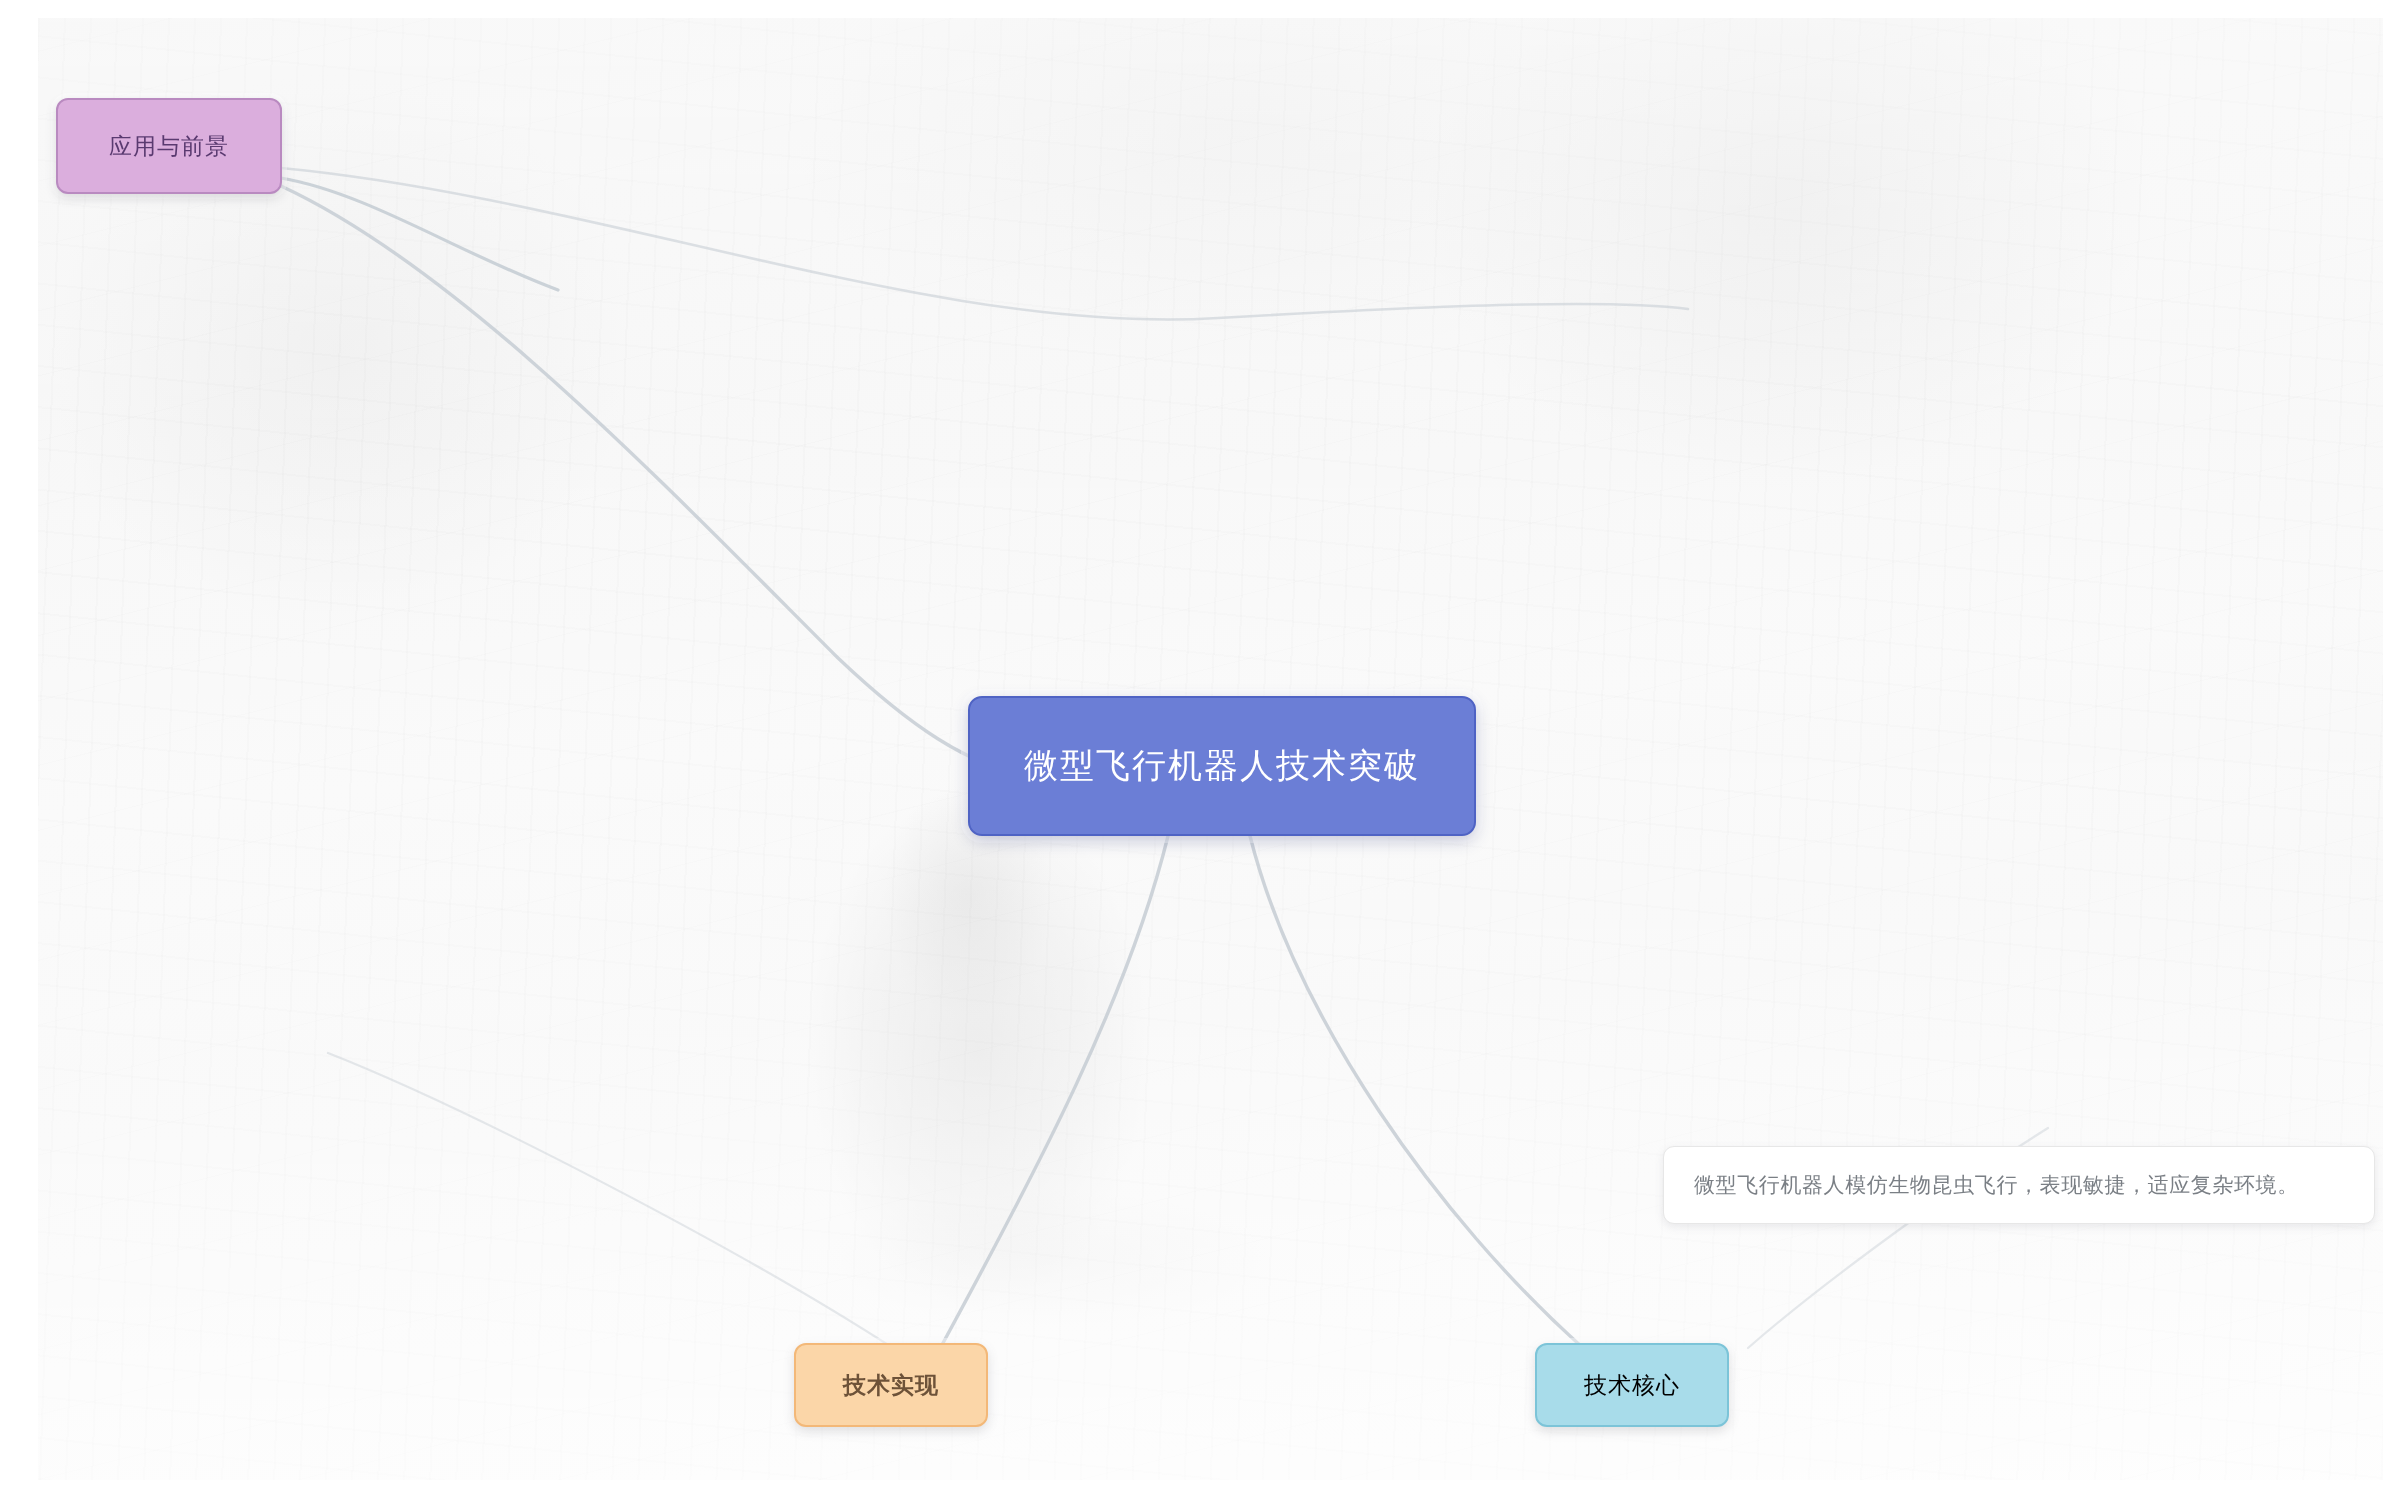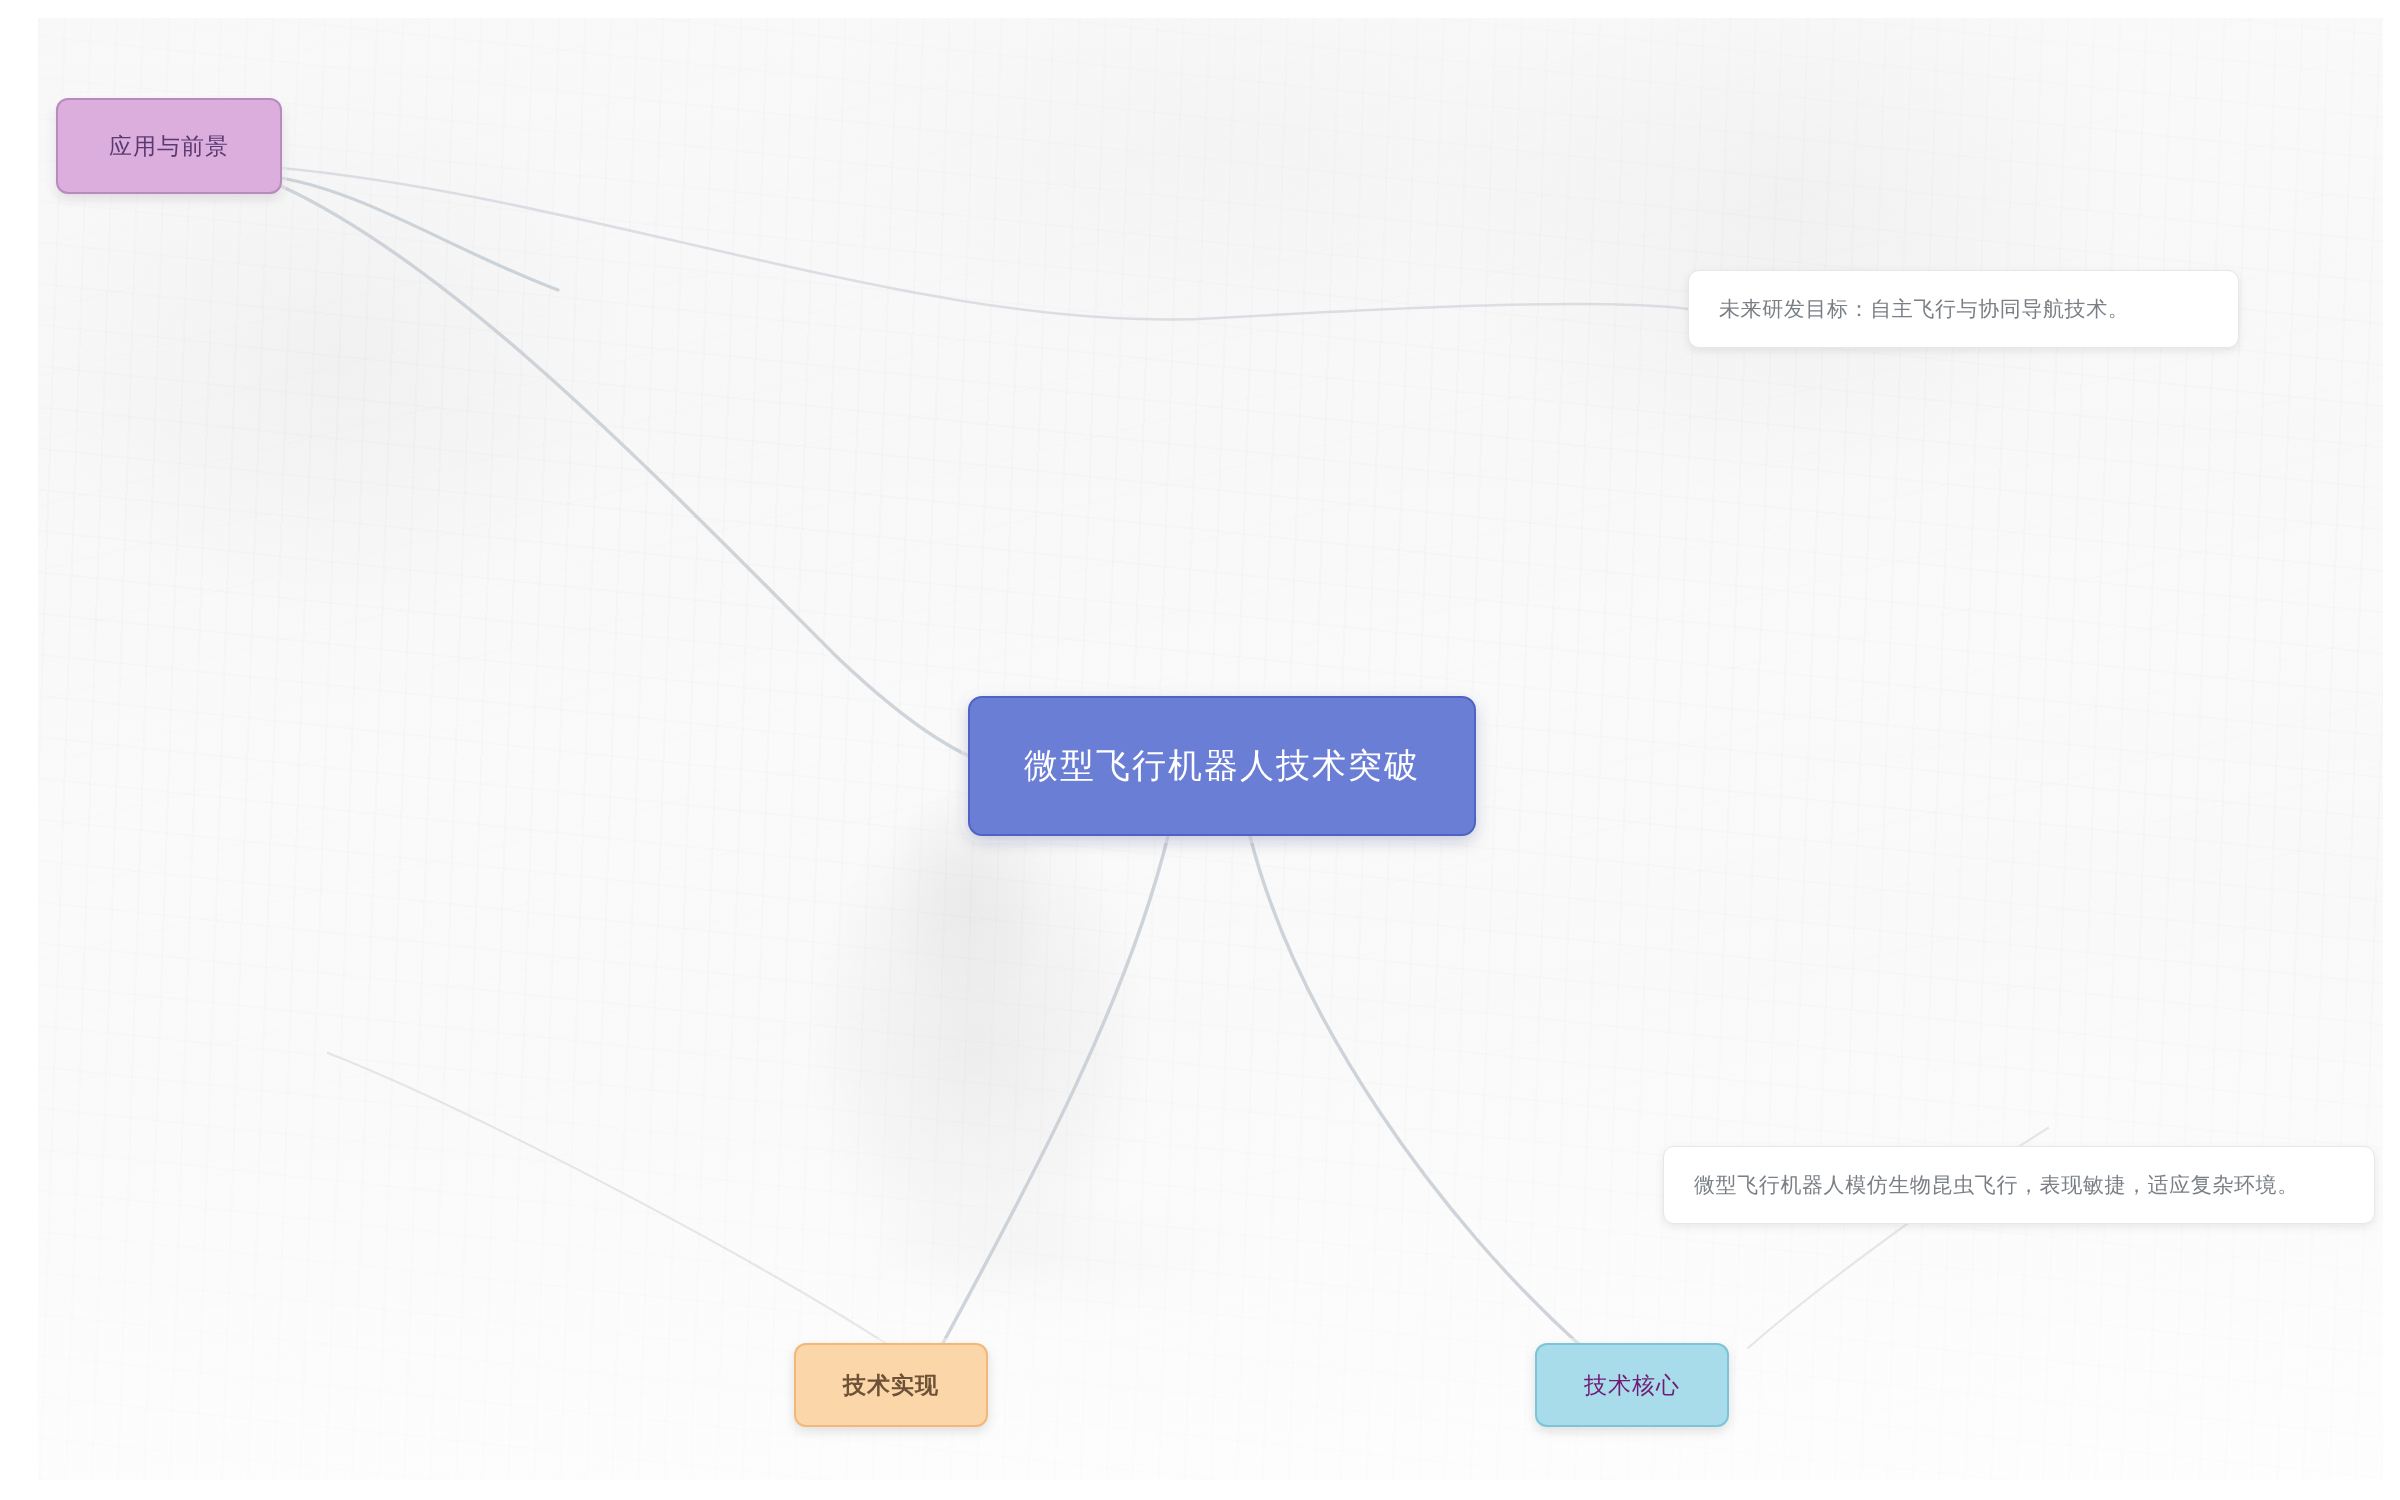--- a/index.html
+++ b/index.html
@@ -64,21 +64,21 @@
     box-shadow:0 5px 16px rgba(60,70,130,.28), 0 0 0 7px rgba(255,255,255,.45);
   }
   .node-branch{
     border-width:2px;border-style:solid;
     font-size:23px;
     letter-spacing:1px;
     box-shadow:0 4px 11px rgba(90,90,100,.20), 0 0 0 5px rgba(255,255,255,.40);
   }
   .node-purple{background:#dbaedd;border-color:#b98ac0;color:#5a3a70;}
   .node-orange{background:#fbd6a8;border-color:#f3b878;color:#6d5238;}
-  .node-cyan  {background:#a8dcea;border-color:#7cc4d8;color:#701a75;}
+  .node-cyan  {background:#a8dcea;border-color:#7cc4d8;color:#000000;}
 
   .leaf{
     position:absolute;
     box-sizing:border-box;
     display:flex;align-items:center;
     background:#ffffff;
     border:1px solid #e7e7e7;
     border-radius:11px;
     color:#7a7f85;
     font-size:21px;
@@ -125,22 +125,19 @@
 
   <div class="node node-branch node-orange" style="left:756px;top:1325px;width:194px;height:84px;font-weight:bold;">
     <span>技术实现</span>
   </div>
 
   <div class="node node-branch node-cyan" style="left:1497px;top:1325px;width:194px;height:84px;">
     <span>技术核心</span>
   </div>
 
 
-  <div class="leaf" style="left:1650px;top:252px;width:551px;height:78px;">
-    <span>未来研发目标：自主飞行与协同导航技术。</span>
-  </div>
 
 
   <div class="leaf" style="left:1625px;top:1128px;width:712px;height:78px;">
     <span>微型飞行机器人模仿生物昆虫飞行，表现敏捷，适应复杂环境。</span>
   </div>
 
 </div>
 
 </body></html>

